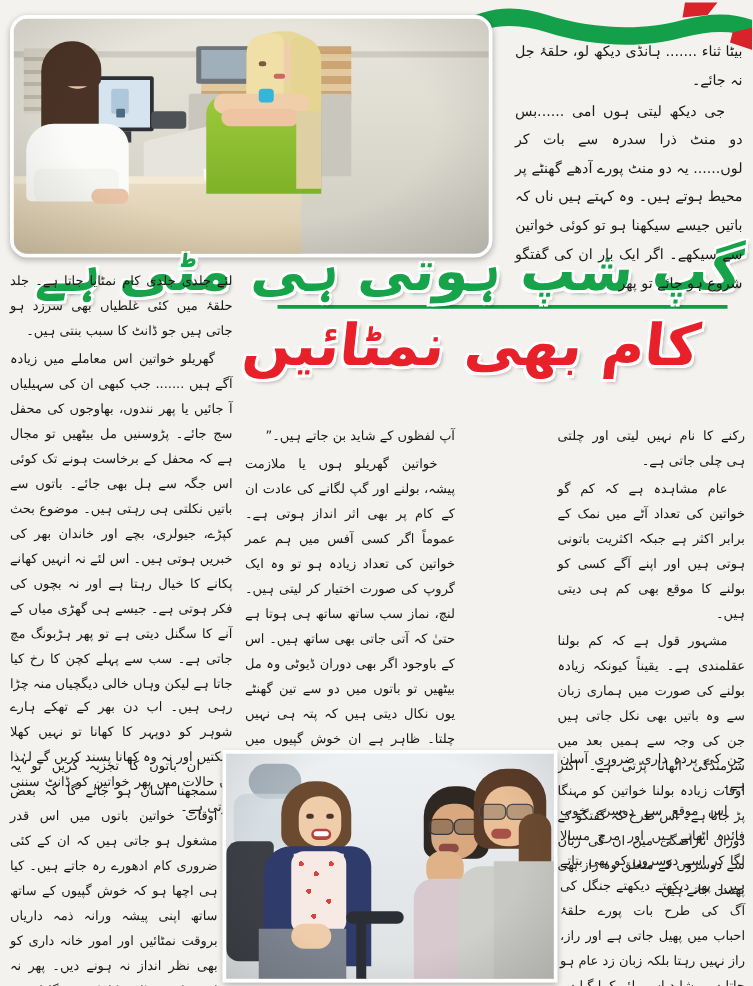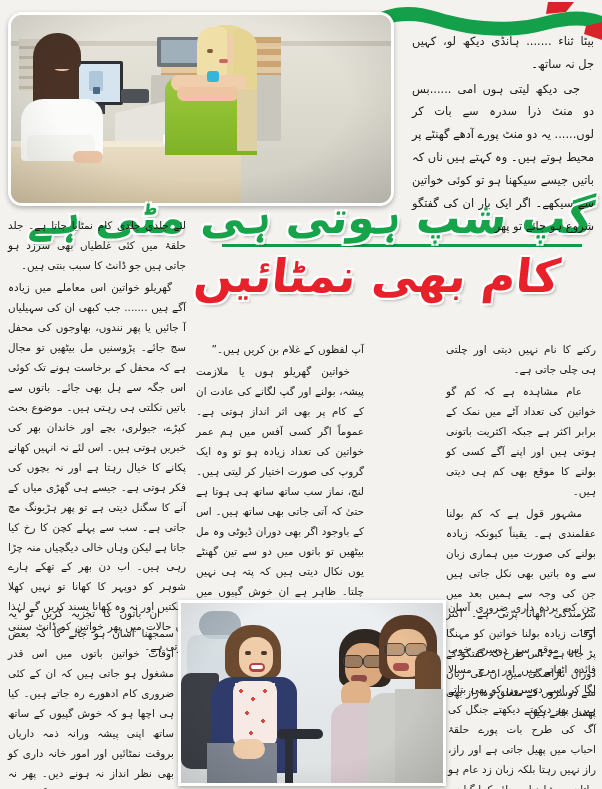--- a/index.html
+++ b/index.html
@@ -175,36 +175,36 @@
     </div>
   </div>
 
   <div class="headline">
     <div class="hl-line1">گپ شپ ہوتی ہی مٹی ہے</div>
     <div class="hl-rule"></div>
     <div class="hl-line2">کام بھی نمٹائیں</div>
   </div>
 
   <div class="col" id="col-farright">
-    <p>بیٹا ثناء ....... ہانڈی دیکھ لو، کہیں جل نہ ساتھ۔</p>
+    <p>بیٹا ثناء ....... ہانڈی دیکھ لو، حلقۂ جل نہ جائے۔</p>
     <p class="ind">جی دیکھ لیتی ہوں امی ......بس دو منٹ ذرا سدرہ سے بات کر لوں...... یہ دو منٹ پورے آدھے گھنٹے پر محیط ہوتے ہیں۔ وہ کہتے ہیں ناں کہ باتیں جیسے سیکھنا ہو تو کوئی خواتین سے سیکھے۔ اگر ایک بار ان کی گفتگو شروع ہو جائے تو پھر</p>
   </div>
 
   <div class="col" id="col-left-upper">
     <p>لئے جلدی جلدی کام نمٹایا جاتا ہے۔ جلد حلقۂ میں کئی غلطیاں بھی سرزد ہو جاتی ہیں جو ڈانٹ کا سبب بنتی ہیں۔</p>
     <p class="ind">گھریلو خواتین اس معاملے میں زیادہ آگے ہیں ....... جب کبھی ان کی سہیلیاں آ جائیں یا پھر نندوں، بھاوجوں کی محفل سج جائے۔ پڑوسنیں مل بیٹھیں تو مجال ہے کہ محفل کے برخاست ہونے تک کوئی اس جگہ سے ہل بھی جائے۔ باتوں سے باتیں نکلتی ہی رہتی ہیں۔ موضوع بحث کپڑے، جیولری، بچے اور خاندان بھر کی خبریں ہوتی ہیں۔ اس لئے نہ انہیں کھانے پکانے کا خیال رہتا ہے اور نہ بچوں کی فکر ہوتی ہے۔ جیسے ہی گھڑی میاں کے آنے کا سگنل دیتی ہے تو پھر ہڑبونگ مچ جاتی ہے۔ سب سے پہلے کچن کا رخ کیا جاتا ہے لیکن وہاں خالی دیگچیاں منہ چڑا رہی ہیں۔ اب دن بھر کے تھکے ہارے شوہر کو دوپہر کا کھانا تو نہیں کھلا سکتیں اور نہ وہ کھانا پسند کریں گے لہٰذا ان حالات میں پھر خواتین کو ڈانٹ سننی پڑتی ہے۔</p>
   </div>
 
   <div class="col" id="col-mid-upper">
-    <p>آپ لفظوں کے غلام بن کریں ہیں۔”</p>
+    <p>آپ لفظوں کے شاید بن جاتے ہیں۔”</p>
     <p class="ind">خواتین گھریلو ہوں یا ملازمت پیشہ، بولنے اور گپ لگانے کی عادت ان کے کام پر بھی اثر انداز ہوتی ہے۔ عموماً اگر کسی آفس میں ہم عمر خواتین کی تعداد زیادہ ہو تو وہ ایک گروپ کی صورت اختیار کر لیتی ہیں۔ لنچ، نماز سب ساتھ ساتھ ہی ہوتا ہے حتیٰ کہ آتی جاتی بھی ساتھ ہیں۔ اس کے باوجود اگر بھی دوران ڈیوٹی وہ مل بیٹھیں تو باتوں میں دو سے تین گھنٹے یوں نکال دیتی ہیں کہ پتہ ہی نہیں چلتا۔ ظاہر ہے ان خوش گپیوں میں کام کرنے کا سوال ہی پیدا نہیں ہوتا۔ پھر ہوتا یوں ہے کہ دوسرے دن باس کی ڈانٹ سے بچنے کے</p>
   </div>
 
   <div class="col" id="col-right-lower">
-    <p>رکنے کا نام نہیں دیتی اور چلتی ہی چلی جاتی ہے۔</p>
+    <p>رکنے کا نام نہیں لیتی اور چلتی ہی چلی جاتی ہے۔</p>
     <p class="ind">عام مشاہدہ ہے کہ کم گو خواتین کی تعداد آٹے میں نمک کے برابر اکثر ہے جبکہ اکثریت باتونی ہوتی ہیں اور اپنے آگے کسی کو بولنے کا موقع بھی کم ہی دیتی ہیں۔</p>
     <p class="ind">مشہور قول ہے کہ کم بولنا عقلمندی ہے۔ یقیناً کیونکہ زیادہ بولنے کی صورت میں ہماری زبان سے وہ باتیں بھی نکل جاتی ہیں جن کی وجہ سے ہمیں بعد میں شرمندگی اٹھانا پڑتی ہے۔ اکثر اوقات زیادہ بولنا خواتین کو مہنگا پڑ جاتا ہے۔ اس طرح کہ گفتگو کے دوران ناراضگی میں ان کی زبان سے دوسروں کے متعلق وہ راز بھی پھسل جاتے ہیں</p>
   </div>
 
   <div class="col" id="col-left-lower">
     <p class="ind">ان باتوں کا تجزیہ کریں تو یہ سمجھنا آسان ہو جائے گا کہ بعض اوقات خواتین باتوں میں اس قدر مشغول ہو جاتی ہیں کہ ان کے کئی ضروری کام ادھورے رہ جاتے ہیں۔ کیا ہی اچھا ہو کہ خوش گپیوں کے ساتھ ساتھ اپنی پیشہ ورانہ ذمہ داریاں بروقت نمٹائیں اور امور خانہ داری کو بھی نظر انداز نہ ہونے دیں۔ پھر نہ انہیں کسی ڈانٹ کا ڈر رہے گا اور نہ کوئی پشیمانی اٹھانی پڑے گی۔</p>
   </div>
 
   <div class="col" id="col-right-bottom">
     <p>جن کی پردہ داری ضروری آسان ہے۔</p>

